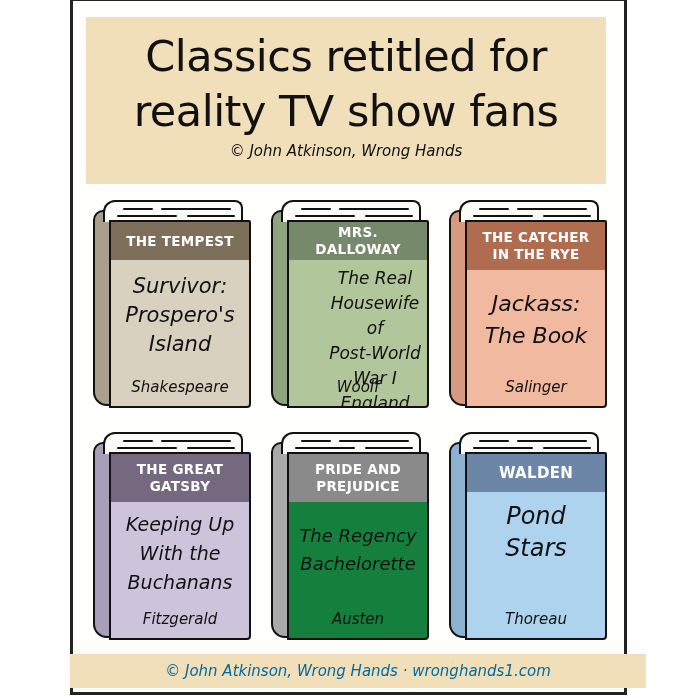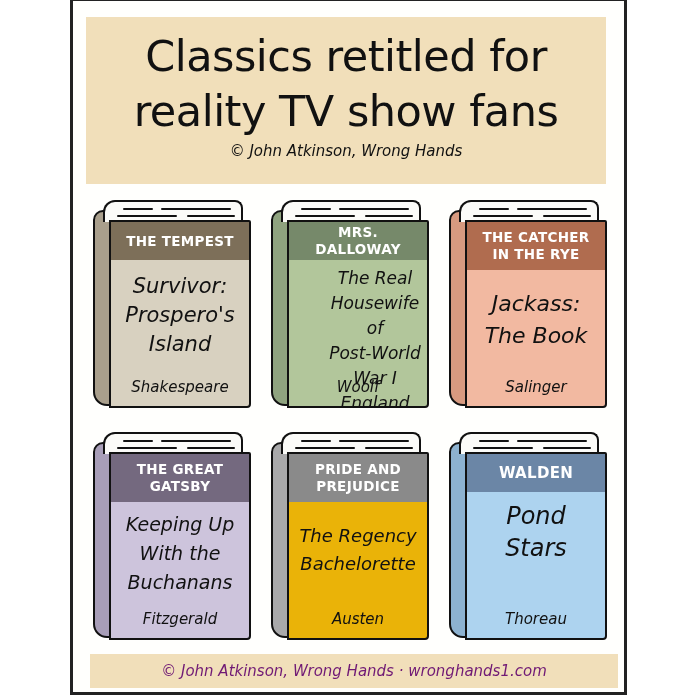--- a/index.html
+++ b/index.html
@@ -1,21 +1,21 @@
 <!DOCTYPE html>
 <html><head>
 <meta charset="utf-8">
 <style>
   html, body { margin:0; padding:0; background:#ffffff; }
   body { width:700px; height:700px; position:relative; overflow:hidden; font-family:"DejaVu Sans", sans-serif; }
   .frame { position:absolute; left:70px; top:-2px; width:557px; height:697px; border:3px solid #222; background:#fffffd; box-sizing:border-box; }
   .header { position:absolute; left:86px; top:17px; width:520px; height:167px; background:#f1dfba; text-align:center; }
   .title { font-family:"DejaVu Sans", sans-serif; font-size:43px; line-height:55px; color:#111; margin-top:12px; letter-spacing:-0.5px; }
   .credit { font-family:"DejaVu Sans", sans-serif; font-style:oblique; font-size:15px; color:#111; margin-top:3px; }
-  .footer { position:absolute; left:90px; top:654px; width:528px; height:34px; background:#f1dfba; text-align:center; line-height:34px; font-style:oblique; font-size:15px; color:#701a75; }
+  .footer { position:absolute; left:70px; top:654px; width:576px; height:34px; background:#f1dfba; text-align:center; line-height:34px; font-style:oblique; font-size:15px; color:#0369a1; }
   .book { position:absolute; width:158px; height:208px; }
   .book .spine-top { position:absolute; left:10px; top:0; width:140px; height:22px; background:#fbfbf8; border:2.5px solid #111; border-bottom:none; border-radius:12px 8px 0 0; box-sizing:border-box; }
   .book .spine-top .ln { position:absolute; height:2px; background:#111; border-radius:1px; }
   .book .side { position:absolute; left:0; top:10px; width:22px; height:196px; border:2.5px solid #111; border-radius:10px 0 0 14px; box-sizing:border-box; }
   .book .cover { position:absolute; left:16px; top:20px; width:142px; height:188px; border:2.5px solid #111; border-radius:0 2px 4px 0; box-sizing:border-box; overflow:hidden; }
   .book .band { height:38px; display:flex; align-items:center; justify-content:center; text-align:center; color:#fff; font-weight:bold; font-size:13.5px; line-height:17px; letter-spacing:0.3px; padding:0 6px; }
   .book .band.two { height:48px; }
   .book .newtitle { position:absolute; left:0; right:0; text-align:center; font-style:oblique; color:#111; }
   .book .author { position:absolute; left:0; right:0; bottom:10px; text-align:center; font-style:oblique; font-size:15px; color:#111; }
 </style>
@@ -119,21 +119,21 @@
 </div>
 
 <div class="book" style="left:271px; top:432px;">
   <div class="side" style="background:#a9a9aa;"></div>
   <div class="spine-top">
     <div class="ln" style="left:18px; top:6px; width:30px;"></div>
       <div class="ln" style="left:56px; top:6px; width:70px;"></div>
     <div class="ln" style="left:12px; top:13px; width:60px;"></div>
       <div class="ln" style="left:82px; top:13px; width:48px;"></div>
   </div>
-  <div class="cover" style="background:#eab308;">
+  <div class="cover" style="background:#15803d;">
     <div class="band two" style="background:#8a8a8a;">
       <div>
           <div>PRIDE AND</div>
           <div>PREJUDICE</div>
         </div>
     </div>
     <div class="newtitle" style="top:68px; font-size:18px; line-height:28px;">
       <div>The Regency</div>
       <div>Bachelorette</div>
     </div>

